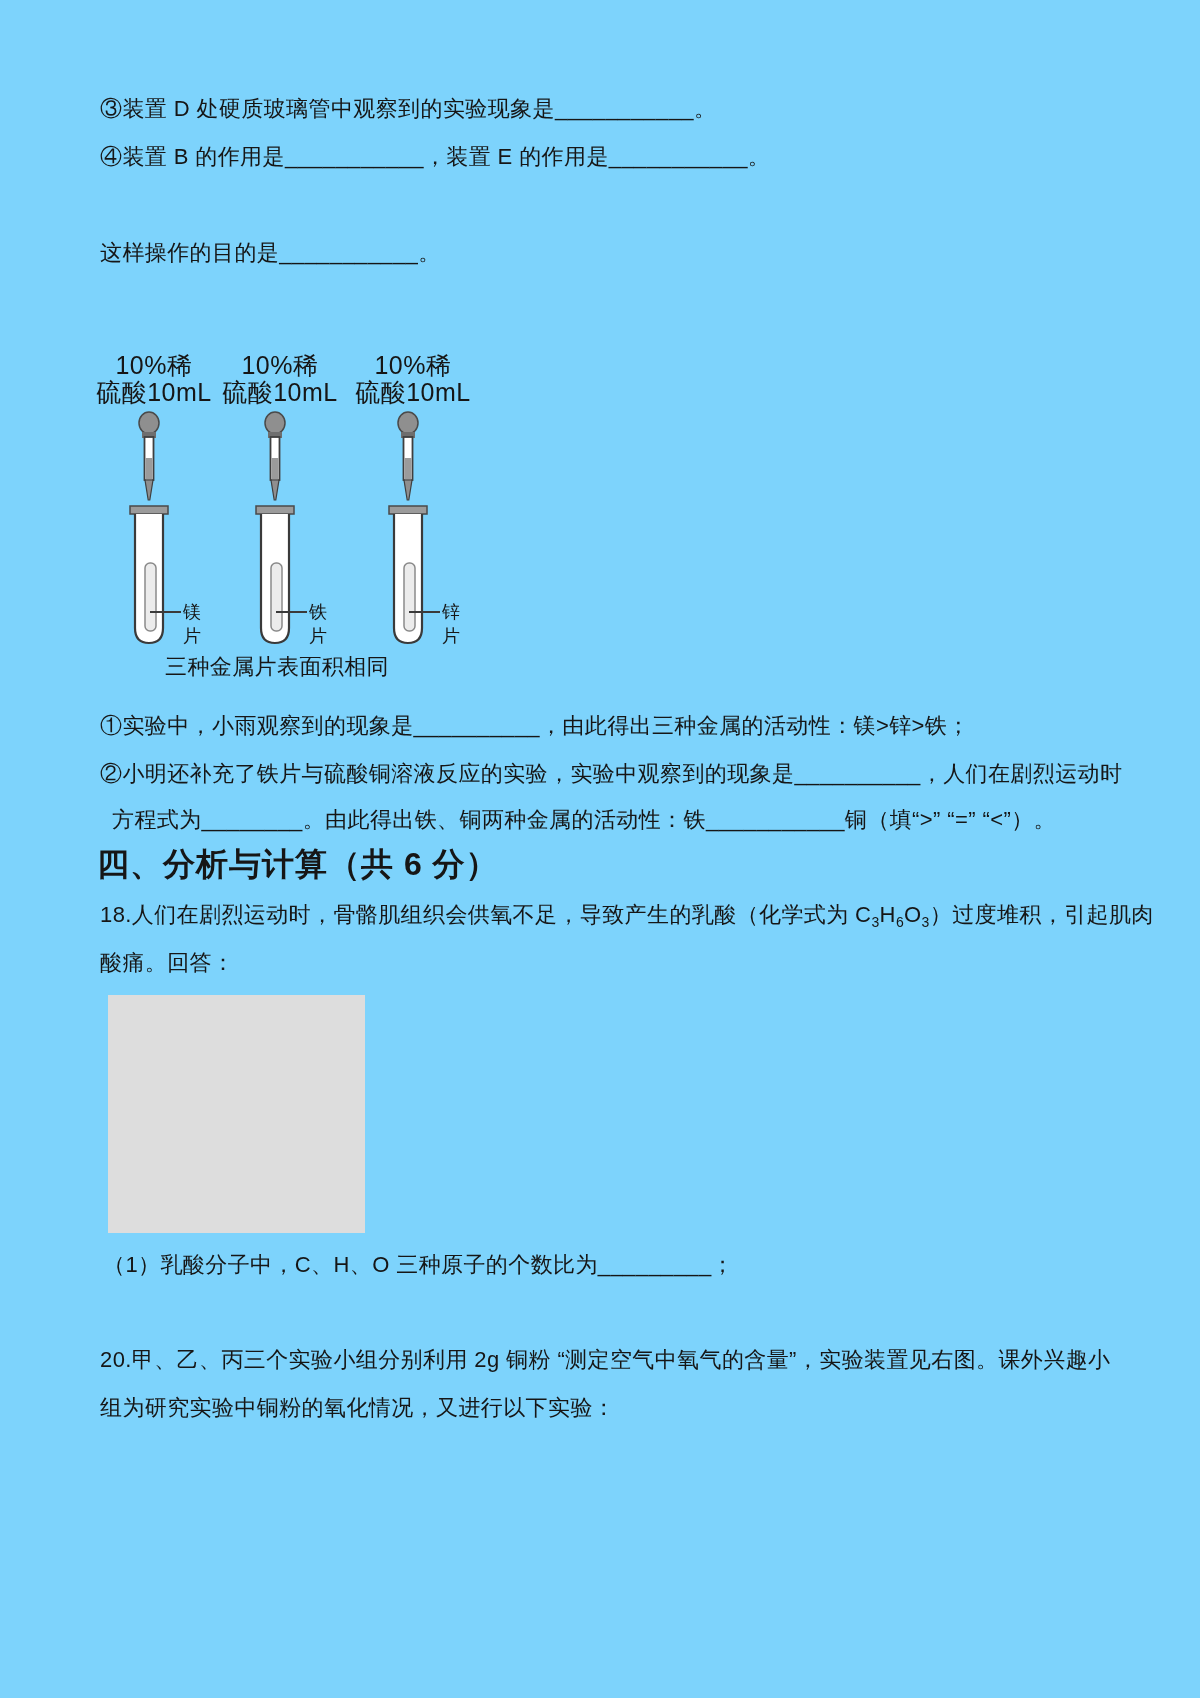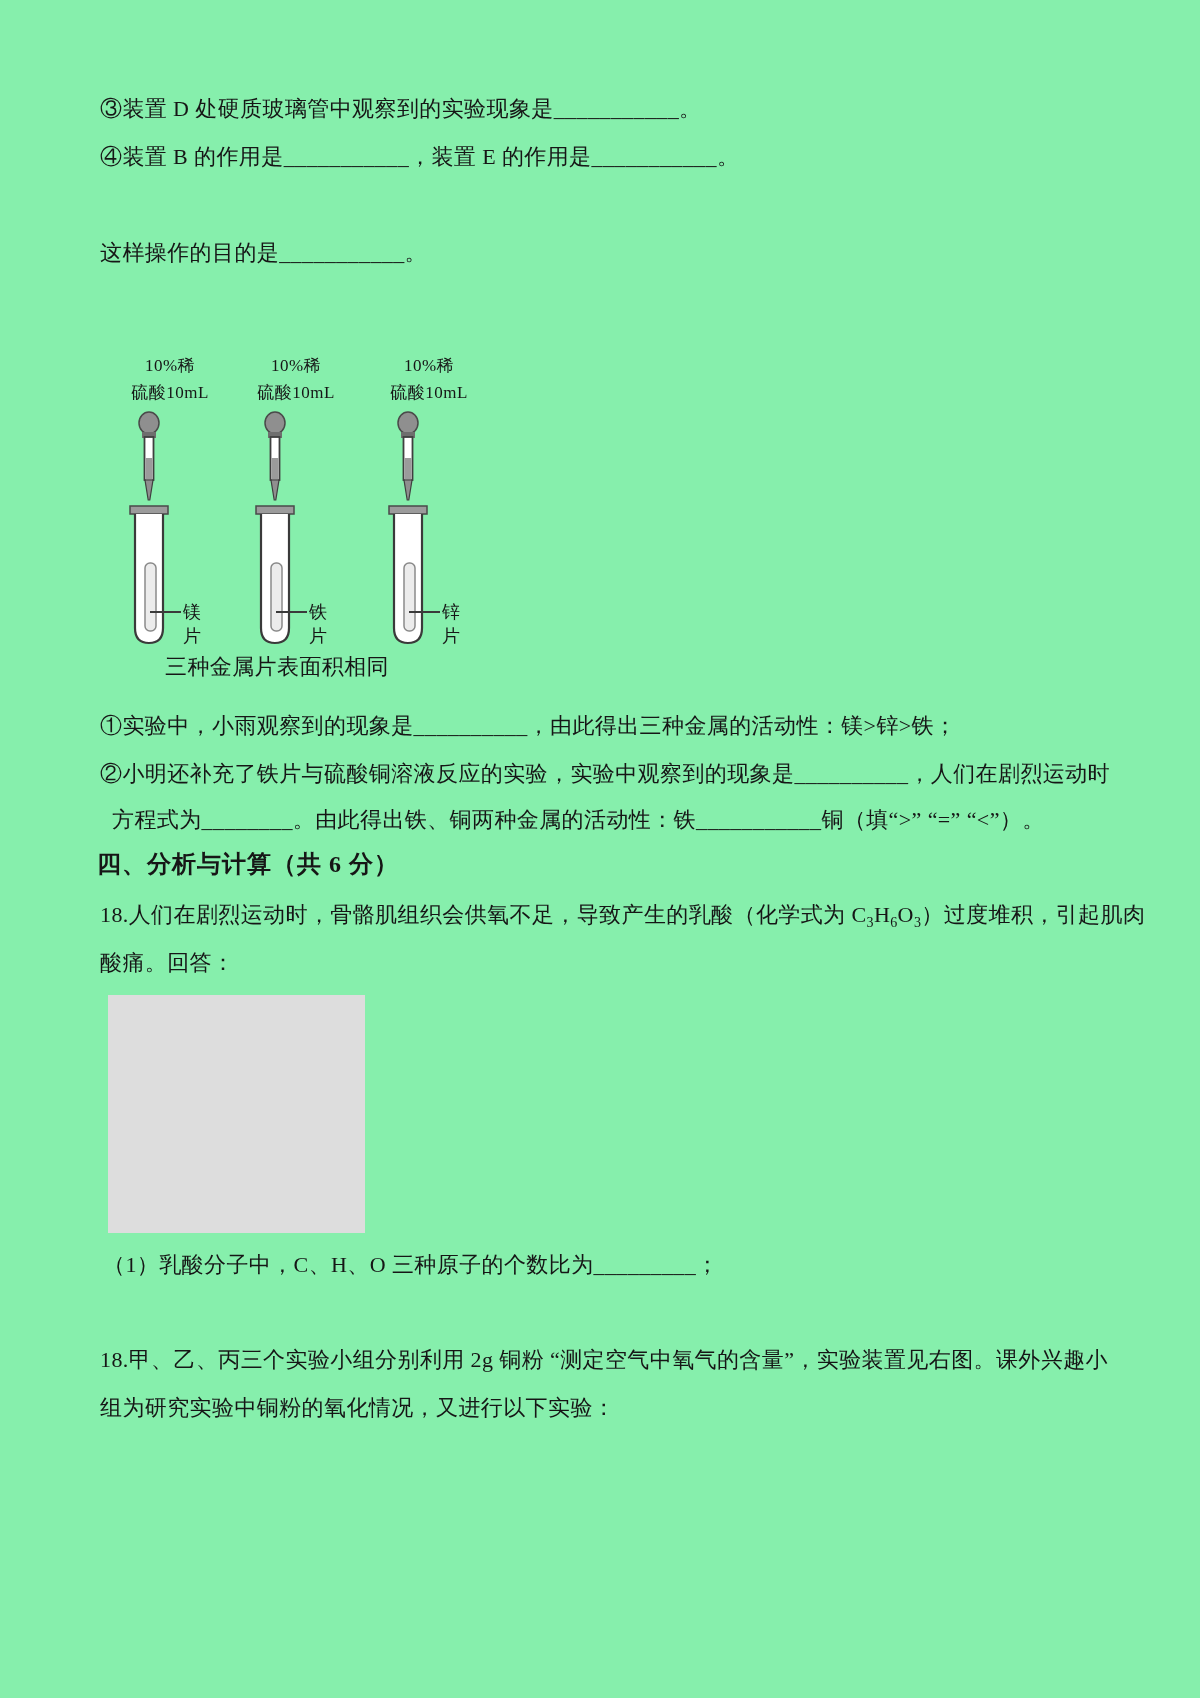--- a/index.html
+++ b/index.html
@@ -1,32 +1,32 @@
 <!DOCTYPE html>
 <html><head>
 <meta charset="utf-8">
 <style>
   html,body { margin:0; padding:0; background:#ffffff; }
   .page {
-    position:relative; width:1200px; height:1698px; background:#86efac;
-    font-family:Liberation Serif, serif; color:#161616;
+    position:relative; width:1200px; height:1698px; background:#7dd3fc;
+    font-family:Liberation Sans, sans-serif; color:#161616;
     overflow:hidden;
   }
   .t {
     position:absolute; font-size:22px; line-height:28px;
     white-space:nowrap; letter-spacing:0.4px; margin:0;
   }
-  .sec { font-weight:bold; font-size:24px; letter-spacing:1px; }
+  .sec { font-weight:bold; font-size:32px; letter-spacing:1px; }
   .fsub { font-size:14px; vertical-align:-5px; }
 
   
   .diagram { position:absolute; left:100px; top:350px; width:440px; height:300px; }
   .col { position:absolute; top:0; width:120px; height:300px; }
-  .reagent { position:absolute; top:2px; left:16px; width:130px; text-align:center;
-             font-size:17px; line-height:27px; letter-spacing:0.5px; }
+  .reagent { position:absolute; top:2px; left:0; width:130px; text-align:center;
+             font-size:25px; line-height:27px; letter-spacing:0.5px; }
   .apparatus { position:absolute; left:0; top:60px; }
   .metal { position:absolute; left:94px; top:250px; font-size:18px; letter-spacing:2px; }
 
   
   .photo { position:absolute; left:108px; top:995px; width:257px; height:238px;
            overflow:hidden; background:#ddd; }
   .photo * { position:absolute; }
   .ph-sky { inset:0;
     background:linear-gradient(175deg,#e3eef5 0%,#cfe3ef 20%,#e9eef0 36%,
       #f5e8cc 47%,#eaba5f 57%,#c98a4a 66%,#96613c 75%,#7a4e30 85%,#503категор;
@@ -193,16 +193,16 @@
     <div class="shoe-left-upper"></div>
     <div class="shoe-left-lace"></div>
     <div class="shoe-left-sole"></div>
     <div class="shoe-left-shadow"></div>
     <div class="shoe-big-shadow"></div>
     <div class="ph-ground-tex"></div>
   </div>
 
   <p class="t" style="left:103px; top:1251px">（1）乳酸分子中，C、H、O 三种原子的个数比为_________；</p>
 
-  <p class="t" style="left:100px; top:1346px">18.甲、乙、丙三个实验小组分别利用 2g 铜粉 “测定空气中氧气的含量”，实验装置见右图。课外兴趣小</p>
+  <p class="t" style="left:100px; top:1346px">20.甲、乙、丙三个实验小组分别利用 2g 铜粉 “测定空气中氧气的含量”，实验装置见右图。课外兴趣小</p>
   <p class="t" style="left:100px; top:1394px">组为研究实验中铜粉的氧化情况，又进行以下实验：</p>
 
 </div>
 
 </body></html>

